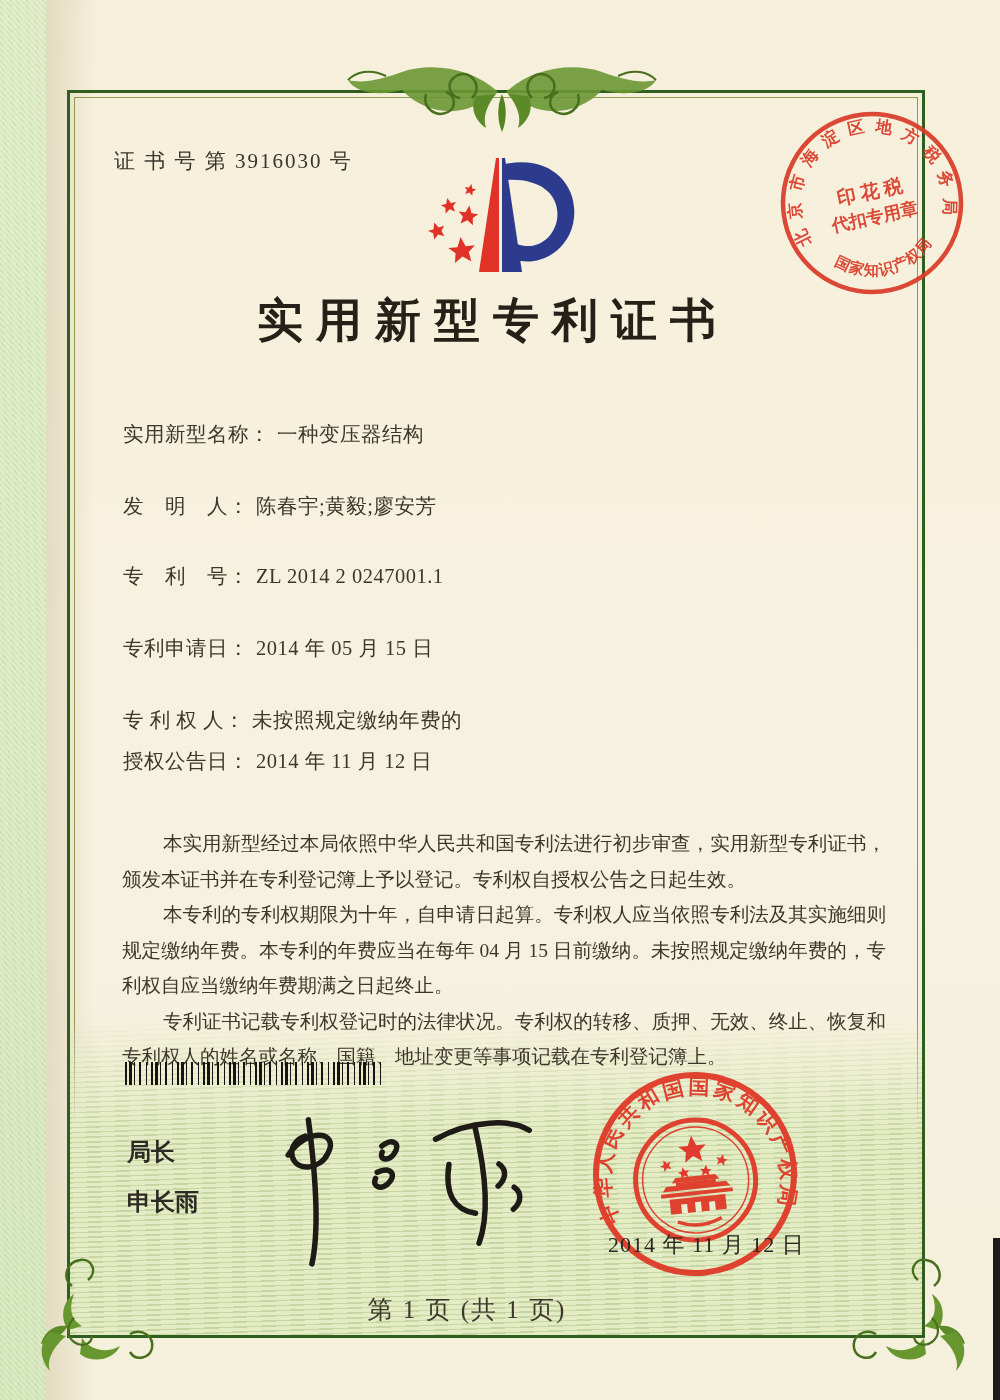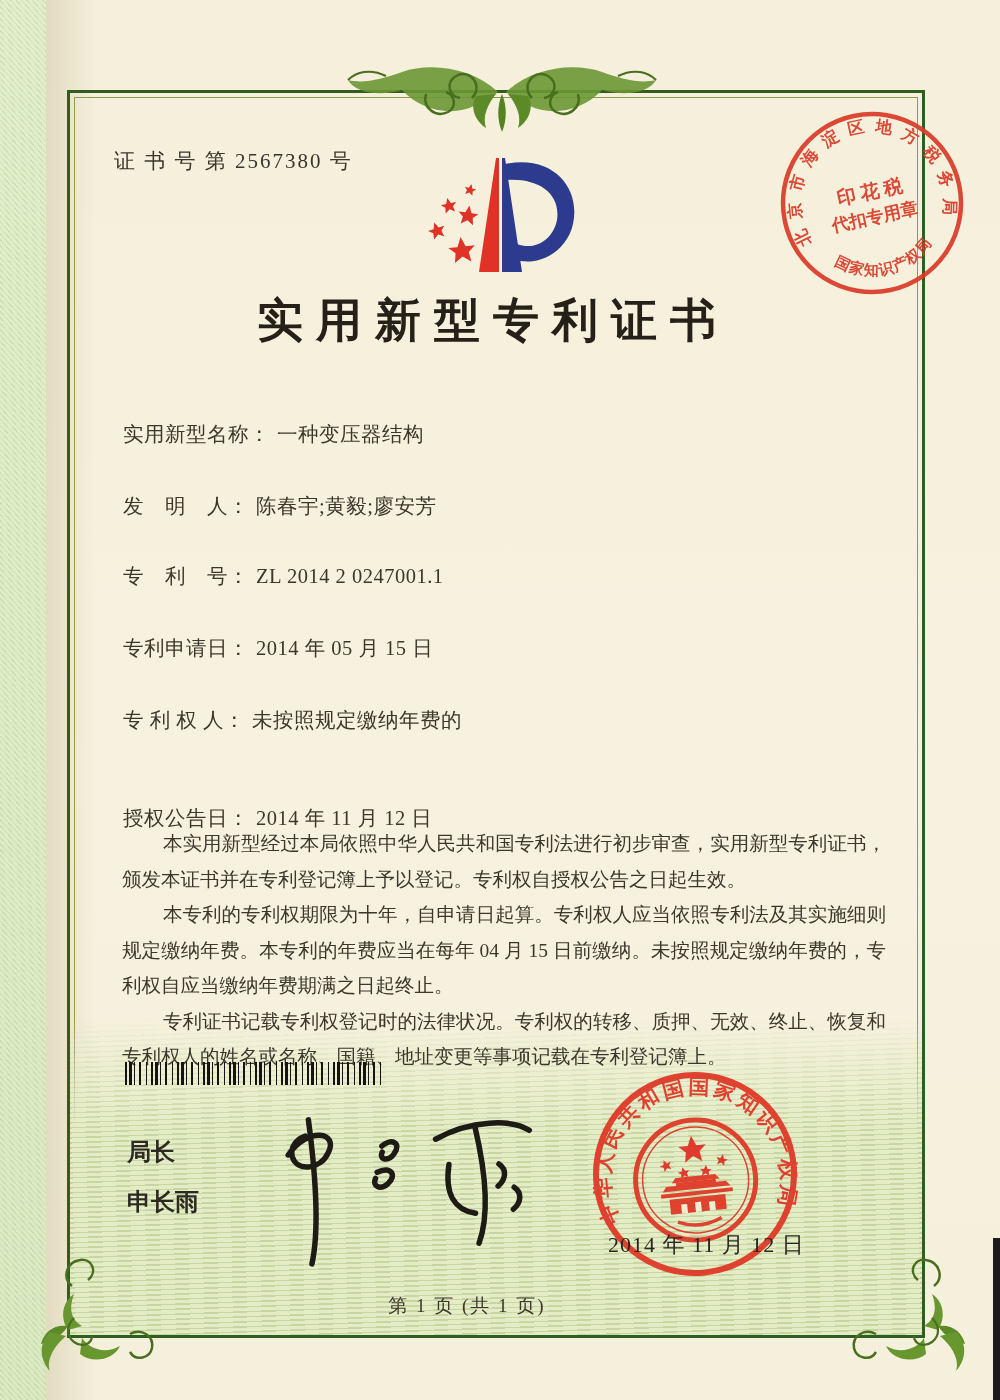--- a/index.html
+++ b/index.html
@@ -27,36 +27,36 @@
       background:repeating-linear-gradient(178deg,rgba(139,166,88,.32) 0 1.5px,rgba(0,0,0,0) 1.5px 5px);
       -webkit-mask-image:linear-gradient(180deg,transparent 0,#000 120px);
       mask-image:linear-gradient(180deg,transparent 0,#000 120px);}
 
   .abs{position:absolute;}
   .cert-no{left:114px;top:147px;font-size:21px;letter-spacing:2px;color:#3a352c;}
   .title{left:67px;top:290px;width:852px;text-align:center;font-size:46px;font-weight:700;
          letter-spacing:13px;color:#262118;}
   .field{left:123px;font-size:20.5px;color:#3c362b;letter-spacing:.5px;white-space:nowrap;}
   .field .val{margin-left:7px;}
-  .f0{top:420px}.f1{top:492px}.f2{top:562px}.f3{top:634px}.f4{top:706px}.f5{top:804px}
+  .f0{top:420px}.f1{top:492px}.f2{top:562px}.f3{top:634px}.f4{top:706px}.f5{top:747px}
   .body-text{left:122px;top:826px;width:764px;font-size:19.5px;line-height:35.5px;
       color:#3d372b;text-align:justify;}
   .body-text p{margin:0;text-indent:2.1em;}
   .barcode{left:125px;top:1062px;width:256px;height:23px;
       background:repeating-linear-gradient(90deg,
         #171310 0 2px,transparent 2px 4px,
         #171310 4px 7px,transparent 7px 9px,
         #171310 9px 10px,transparent 10px 14px,
         #171310 14px 16px,transparent 16px 21px,
         #171310 21px 22px,transparent 22px 26px);}
   .issuer{left:127px;top:1140px;font-family:"Liberation Sans","DejaVu Sans",sans-serif;
       font-size:24px;color:#2d2923;line-height:1;font-weight:bold;}
   .issuer .name{margin-top:26px;}
   .seal-date{left:608px;top:1230px;font-size:22px;color:#29251f;letter-spacing:1px;z-index:6;}
-  .footer{left:67px;top:1293px;width:800px;text-align:center;font-size:19px;color:#3d372b;letter-spacing:2px;}
+  .footer{left:67px;top:1293px;width:800px;text-align:center;font-size:25px;color:#3d372b;letter-spacing:2px;}
   svg{display:block;}
   .z5{z-index:5;} .z4{z-index:4;} .z3{z-index:3;}
 </style>
 </head>
 <body>
 
 <div class="scan">
   <div class="edge-strip"></div>
   <div class="page-curl"></div>
 
@@ -85,21 +85,21 @@
       <path d="M44,116 c8,12 24,16 38,8 c-6,14 -28,18 -40,8 Z" fill="#68962f"></path>
       <path d="M92,112 c12,-6 24,2 22,14 c-2,10 -16,14 -22,4" stroke="#486f1e" stroke-width="2.5" fill="none"></path>
       <path d="M36,96 c-8,8 -8,18 0,24 c8,6 18,2 18,-6" stroke="#486f1e" stroke-width="2.2" fill="none"></path>
     </g>
   </svg>
 
   <svg class="abs z3" style="left:818px;top:1222px" width="150" height="150" viewBox="0 0 150 150">
     <use href="#corner-orn" transform="translate(150,0) scale(-1,1)"></use>
   </svg>
 
-  <div class="abs cert-no">证 书 号 第 2567380 号</div>
+  <div class="abs cert-no">证 书 号 第 3916030 号</div>
 
   <svg class="abs z3" style="left:415px;top:150px" width="175" height="150" viewBox="0 0 175 150">
     <defs>
       <path id="star" d="M0,-10 L2.94,-3.09 L9.51,-3.09 L4.76,1.18 L5.88,8.09 L0,4 L-5.88,8.09 L-4.76,1.18 L-9.51,-3.09 L-2.94,-3.09 Z" fill="#e03226"></path>
     </defs>
     <use href="#star" transform="translate(55,40) scale(0.62) rotate(14)"></use>
     <use href="#star" transform="translate(34,56) scale(0.82) rotate(-12)"></use>
     <use href="#star" transform="translate(53,66) scale(1.05) rotate(8)"></use>
     <use href="#star" transform="translate(22,81) scale(0.9) rotate(-18)"></use>
     <use href="#star" transform="translate(47,101) scale(1.4) rotate(-6)"></use>

